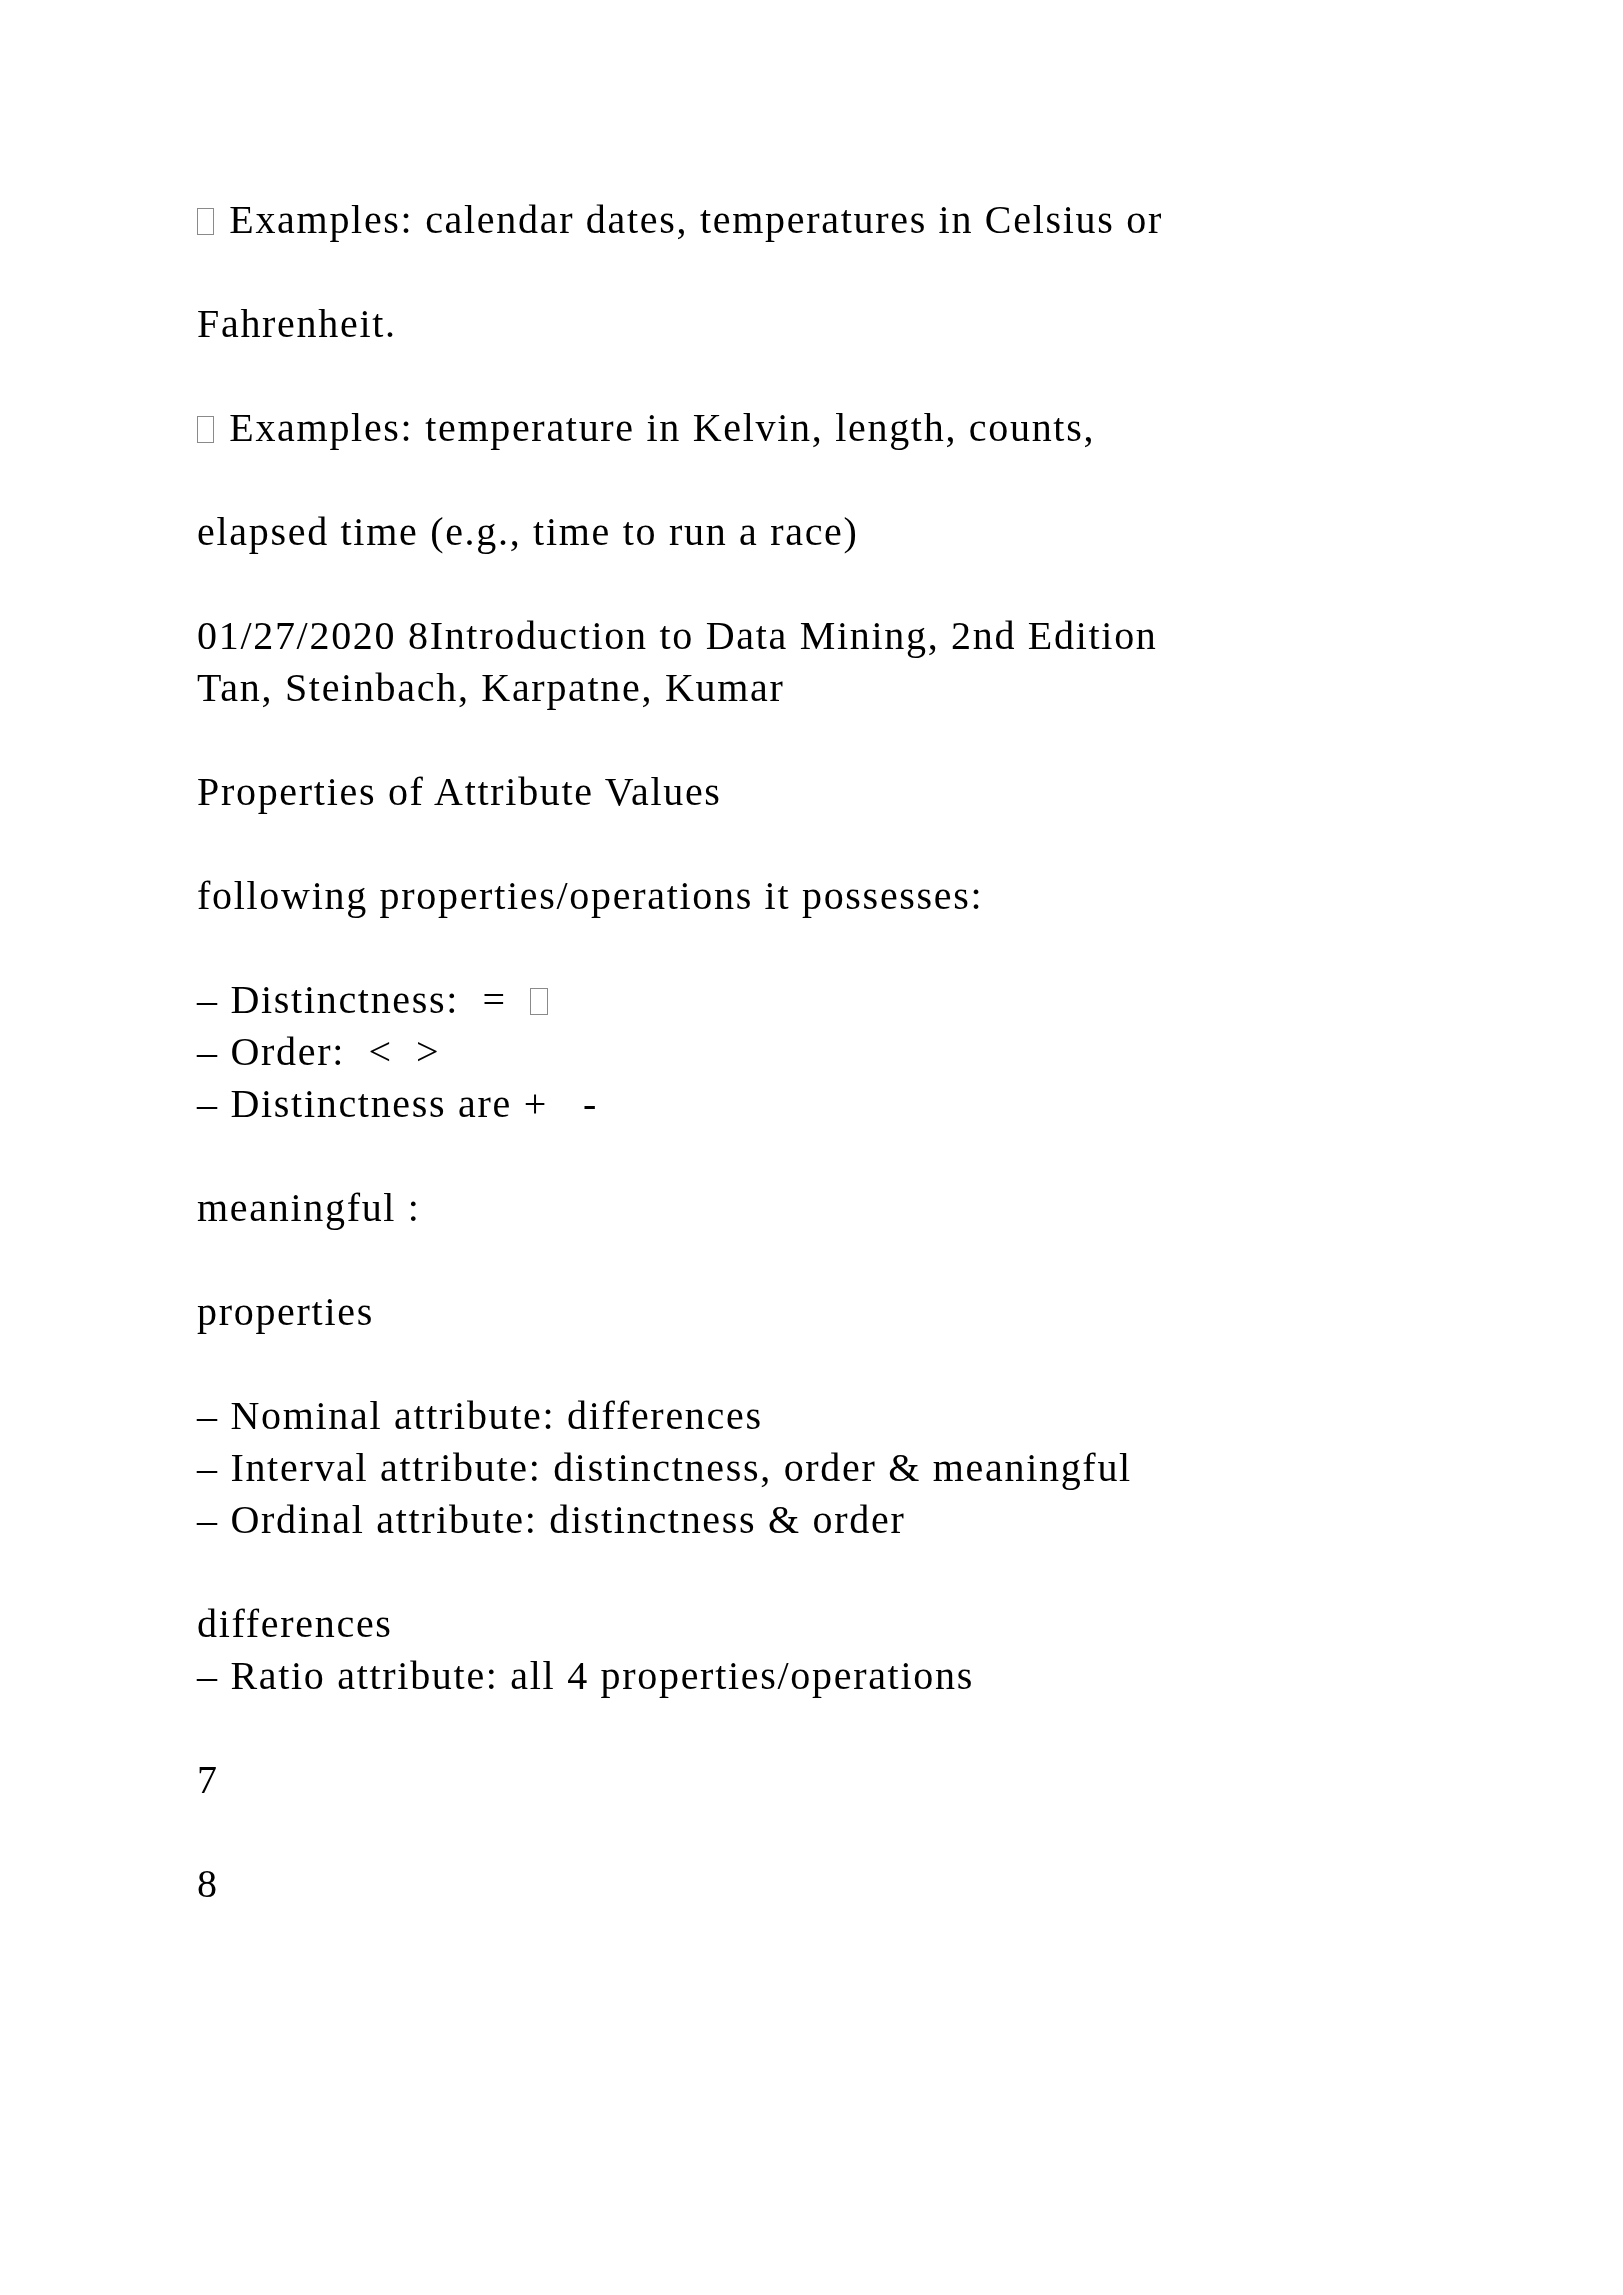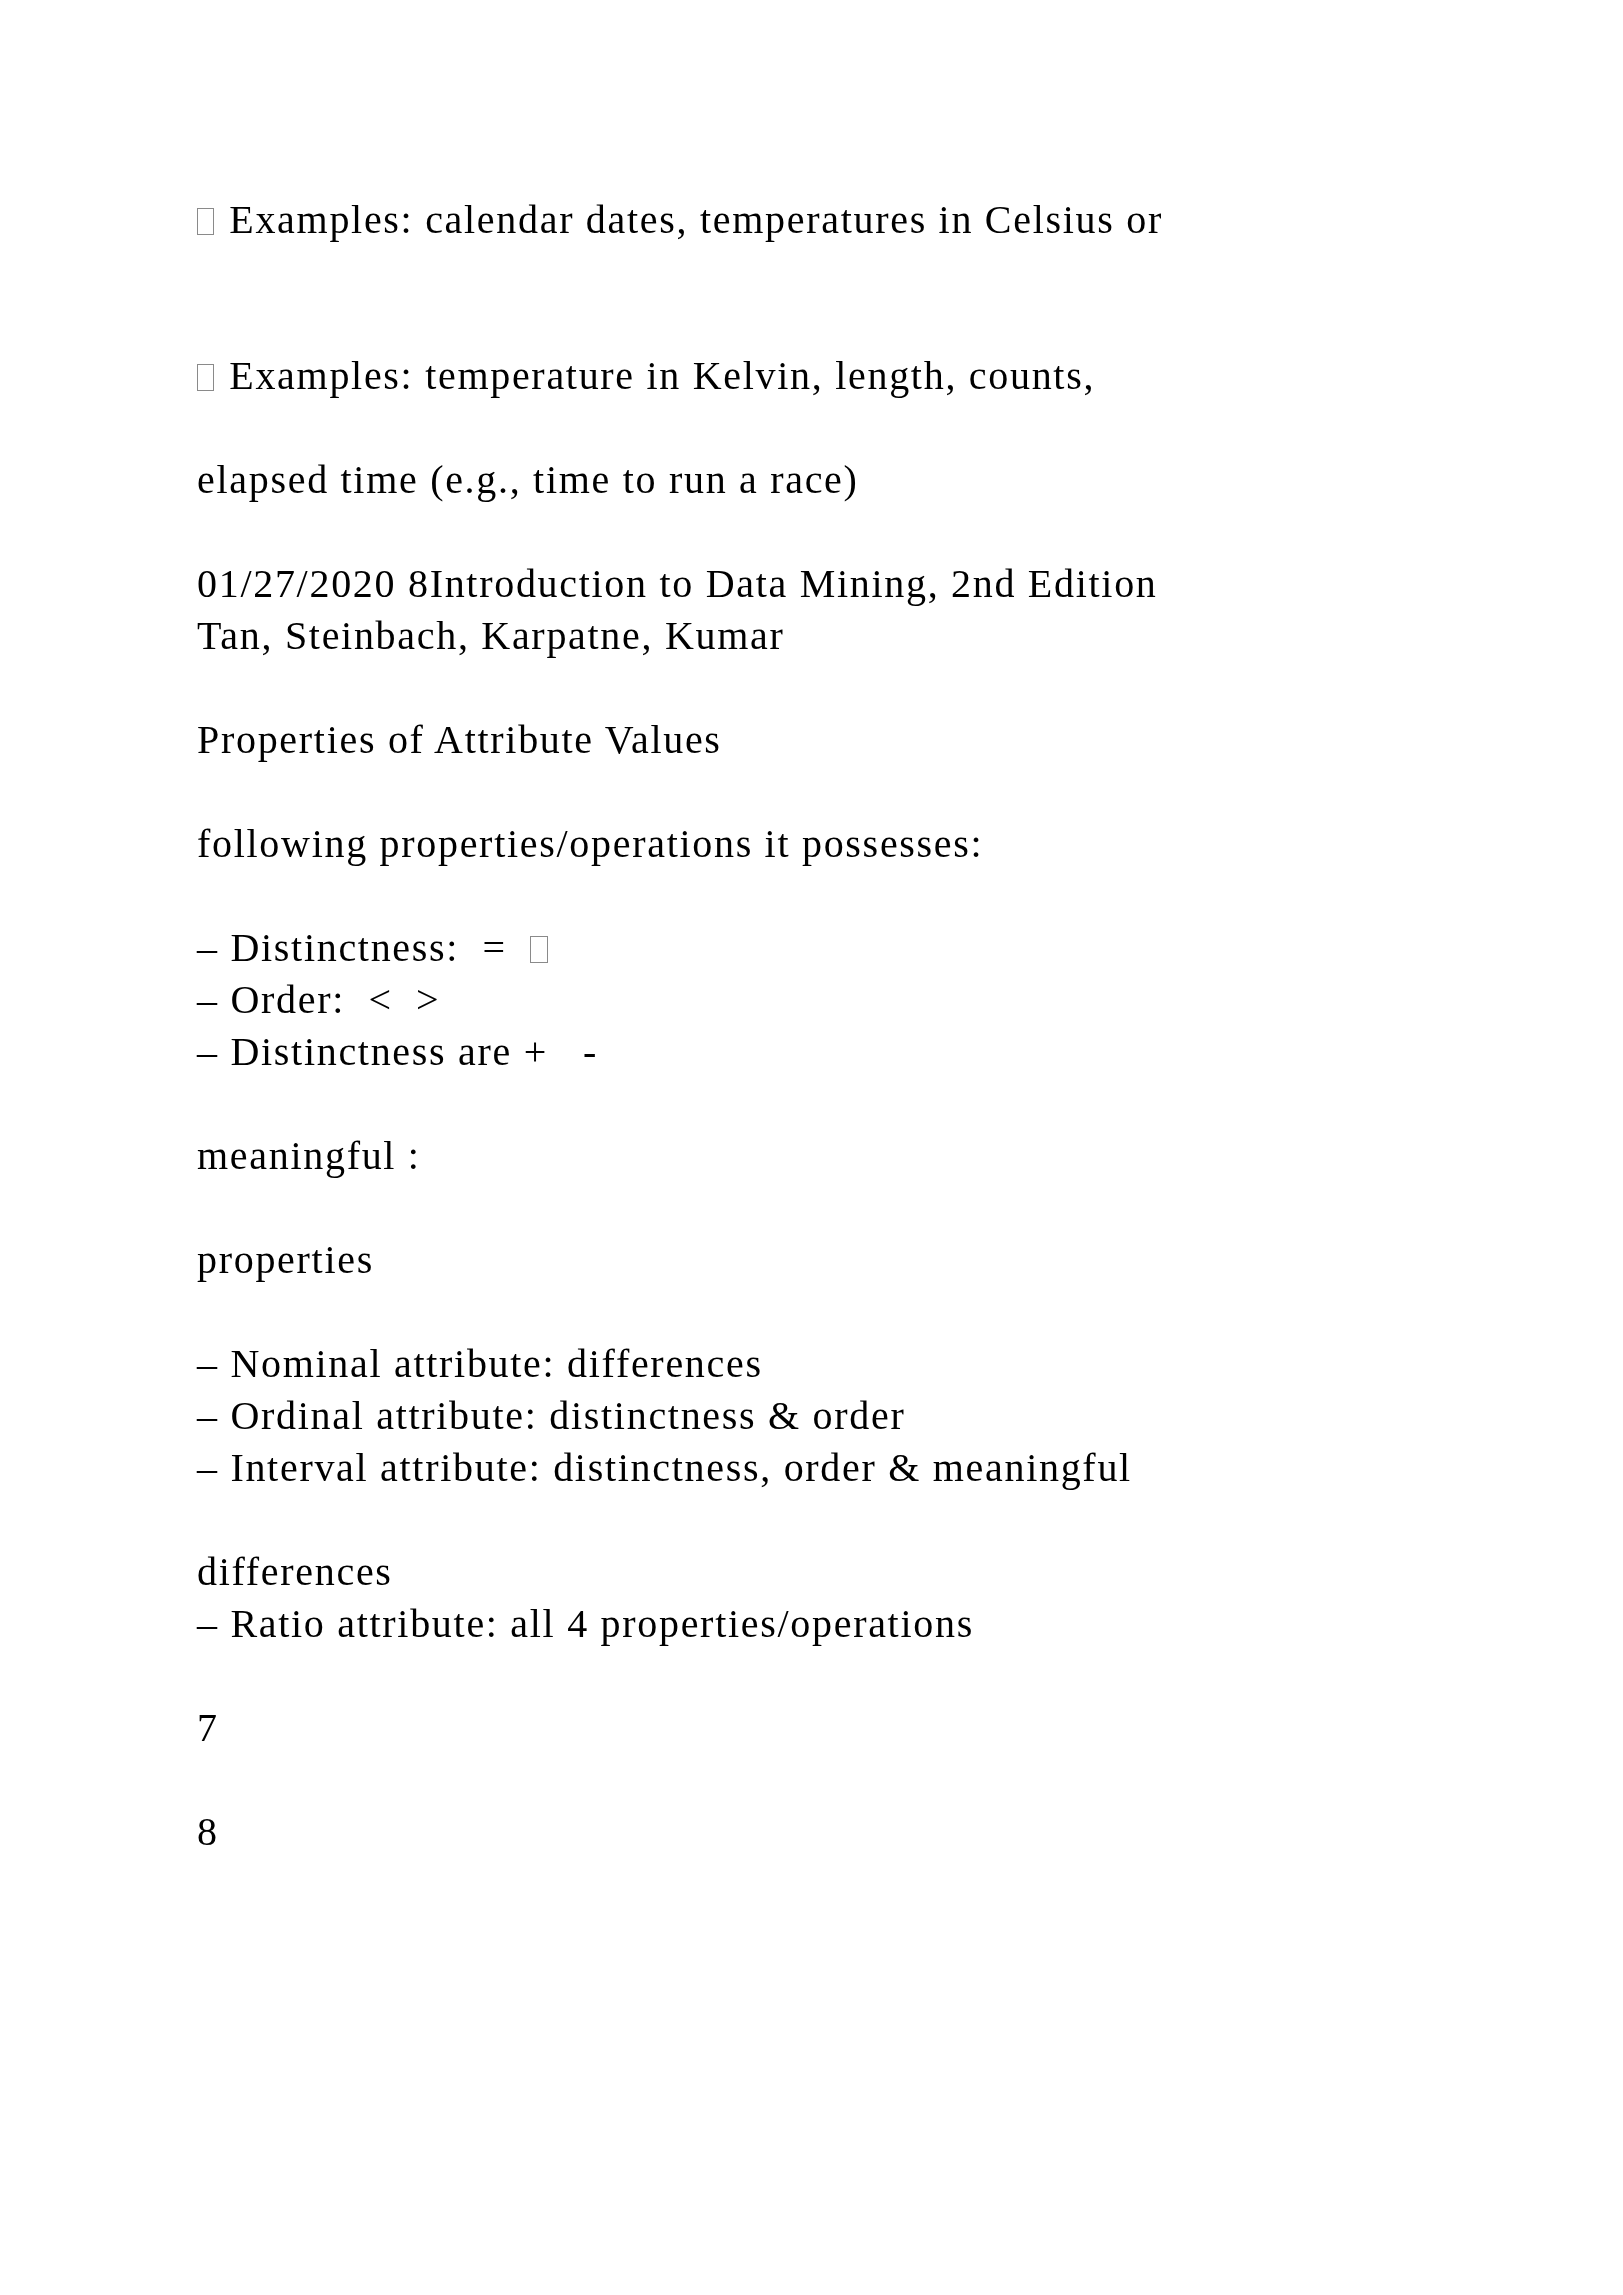--- a/index.html
+++ b/index.html
@@ -48,20 +48,21 @@
     }
   </style>
 </head>
 <body>
 
 <div class="page">
   <div class="text-block">
 
     <span class="line"><span class="box-glyph"></span><span> Examples: calendar dates, temperatures in Celsius or</span></span>
     <span class="line"></span>
+    <span class="line">Fahrenheit.</span>
     <span class="line"></span>
     <span class="line"><span class="box-glyph"></span><span> Examples: temperature in Kelvin, length, counts,</span></span>
     <span class="line"></span>
     <span class="line">elapsed time (e.g., time to run a race)</span>
     <span class="line"></span>
     <span class="line">01/27/2020 8Introduction to Data Mining, 2nd Edition</span>
     <span class="line">Tan, Steinbach, Karpatne, Kumar</span>
     <span class="line"></span>
     <span class="line">Properties of Attribute Values</span>
     <span class="line"></span>
@@ -69,22 +70,22 @@
     <span class="line"></span>
     <span class="line"><span>– Distinctness:  =  </span><span class="box-glyph"></span></span>
     <span class="line">– Order:  &lt;  &gt;</span>
     <span class="line">– Distinctness are +   -</span>
     <span class="line"></span>
     <span class="line">meaningful :</span>
     <span class="line"></span>
     <span class="line">properties</span>
     <span class="line"></span>
     <span class="line">– Nominal attribute: differences</span>
+    <span class="line">– Interval attribute: distinctness, order &amp; meaningful</span>
     <span class="line">– Ordinal attribute: distinctness &amp; order</span>
-    <span class="line">– Interval attribute: distinctness, order &amp; meaningful</span>
     <span class="line"></span>
     <span class="line">differences</span>
     <span class="line">– Ratio attribute: all 4 properties/operations</span>
     <span class="line"></span>
     <span class="line">7</span>
     <span class="line"></span>
     <span class="line">8</span>
 
   </div>
 </div>

